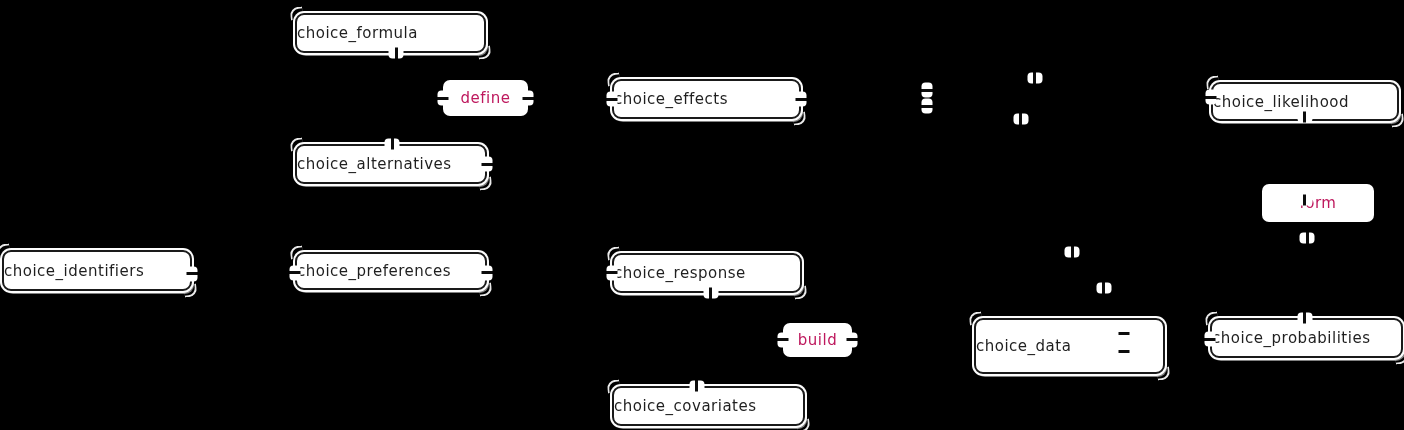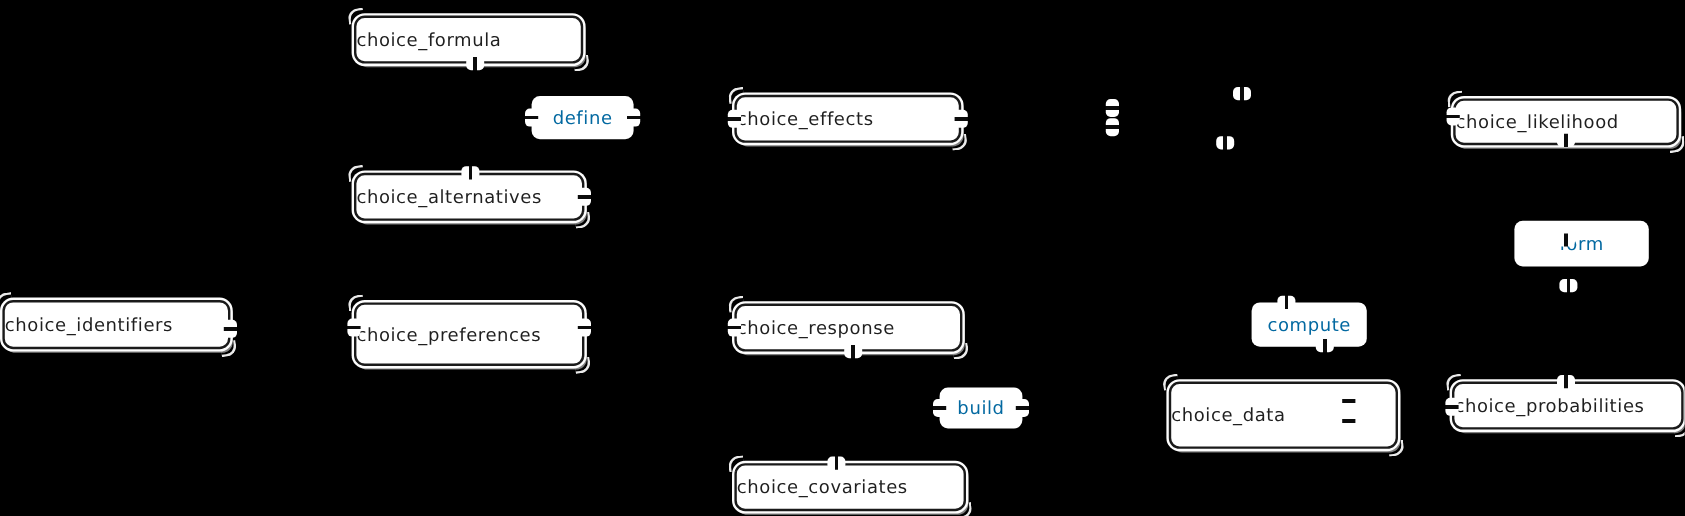--- a/index.html
+++ b/index.html
@@ -19,21 +19,21 @@
     border-left:2px solid #eaeaea;border-top:2px solid #eaeaea;
     border-top-left-radius:9px;transform:rotate(-6deg);
   }
   .node::after{
     content:"";position:absolute;right:-7px;bottom:-8px;width:11px;height:11px;
     border-right:2px solid #eaeaea;border-bottom:2px solid #eaeaea;
     border-bottom-right-radius:9px;transform:rotate(-6deg);
   }
   .edge-label{
     position:absolute;display:flex;align-items:center;justify-content:center;
-    background:#fff;border-radius:7px;color:#0369a1;font-size:15px;
+    background:#fff;border-radius:7px;color:#be185d;font-size:15px;
     letter-spacing:.5px;white-space:nowrap;box-sizing:border-box;z-index:2;
   }
   .notch{position:absolute;z-index:3;transform:translate(-50%,-50%);border-radius:4px;}
   .notch.h{width:11px;height:15px;background:linear-gradient(to bottom,#fff 0 6px,#0c0c0c 6px 9px,#fff 9px);}
   .notch.v{width:15px;height:11px;background:linear-gradient(to right,#fff 0 6px,#0c0c0c 6px 9px,#fff 9px);}
   .node span,.edge-label span{display:block;}
 </style>
 </head>
 <body>
 
@@ -47,44 +47,41 @@
   </div>
   <div class="node" style="left:612px;top:79px;width:189px;height:40px">
     <span>choice_effects</span>
   </div>
   <div class="node" style="left:1211px;top:82px;width:188px;height:39px">
     <span>choice_likelihood</span>
   </div>
   <div class="node" style="left:2px;top:250px;width:190px;height:41px">
     <span>choice_identifiers</span>
   </div>
-  <div class="node" style="left:295px;top:252px;width:192px;height:53px">
+  <div class="node" style="left:295px;top:252px;width:192px;height:38px">
     <span>choice_preferences</span>
   </div>
   <div class="node" style="left:612px;top:253px;width:190px;height:40px">
     <span>choice_response</span>
   </div>
   <div class="node" style="left:974px;top:318px;width:191px;height:56px">
     <span>choice_data</span>
   </div>
   <div class="node" style="left:1210px;top:318px;width:193px;height:40px">
     <span>choice_probabilities</span>
   </div>
   <div class="node" style="left:612px;top:386px;width:193px;height:40px">
     <span>choice_covariates</span>
   </div>
 
   <div class="edge-label" style="left:443px;top:80px;width:85px;height:36px">
     <span>define</span>
   </div>
   <div class="edge-label" style="left:1262px;top:184px;width:112px;height:38px">
     <span>form</span>
-  </div>
-  <div class="edge-label" style="left:1043px;top:252px;width:96px;height:37px">
-    <span>compute</span>
   </div>
   <div class="edge-label" style="left:783px;top:323px;width:69px;height:34px">
     <span>build</span>
   </div>
 
   <i class="notch v" style="left:396px;top:53px"></i>
   <i class="notch v" style="left:392px;top:144px"></i>
   <i class="notch v" style="left:1035px;top:78px"></i>
   <i class="notch v" style="left:1021px;top:119px"></i>
   <i class="notch v" style="left:1305px;top:117px"></i>

